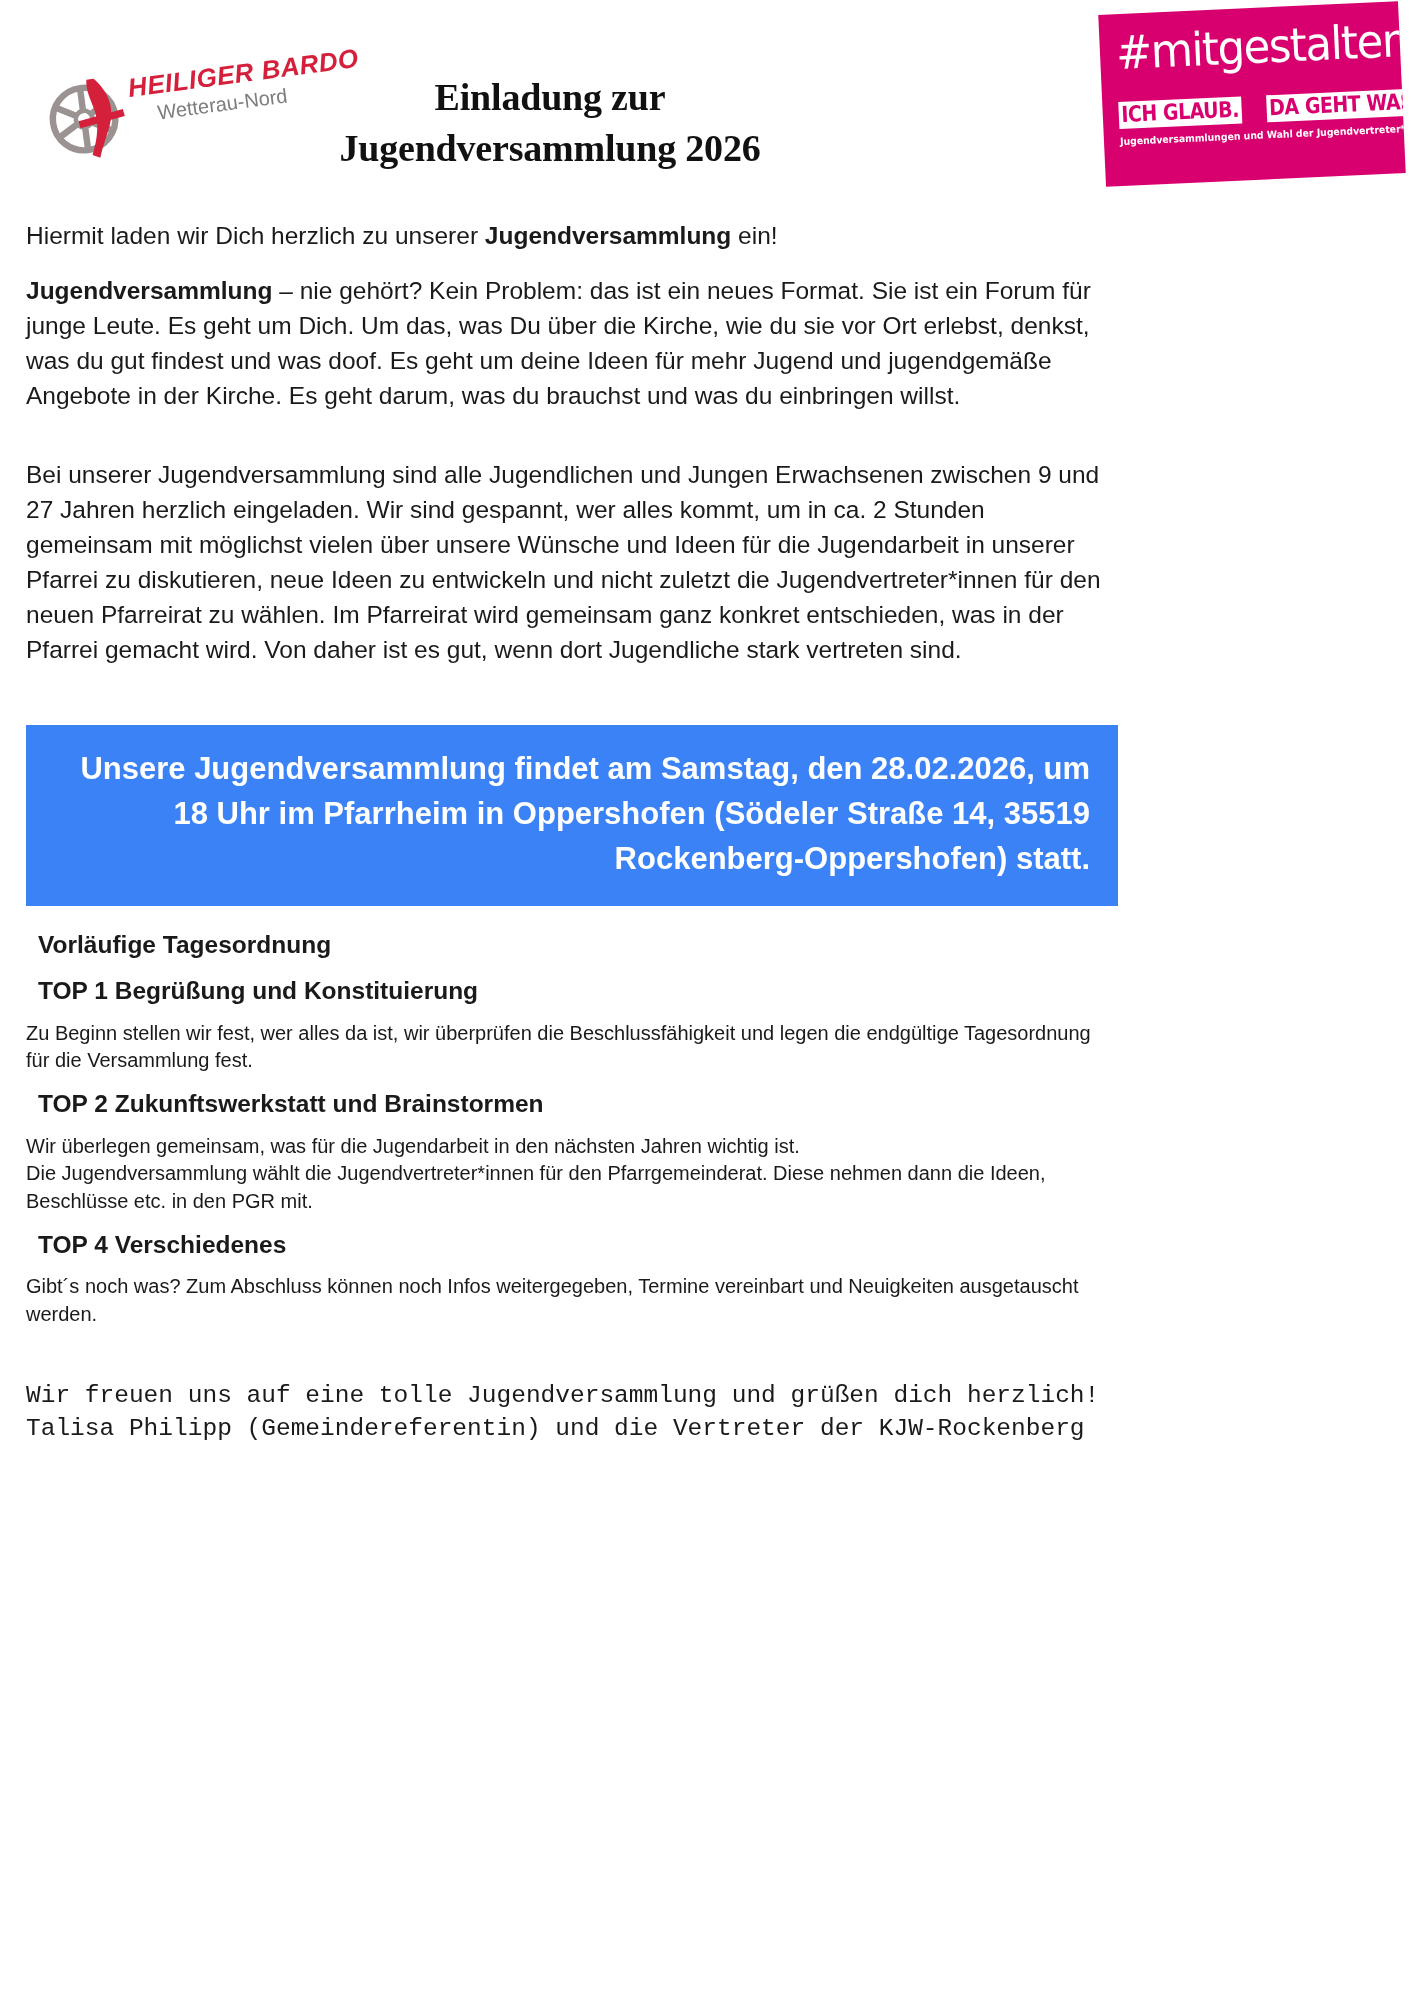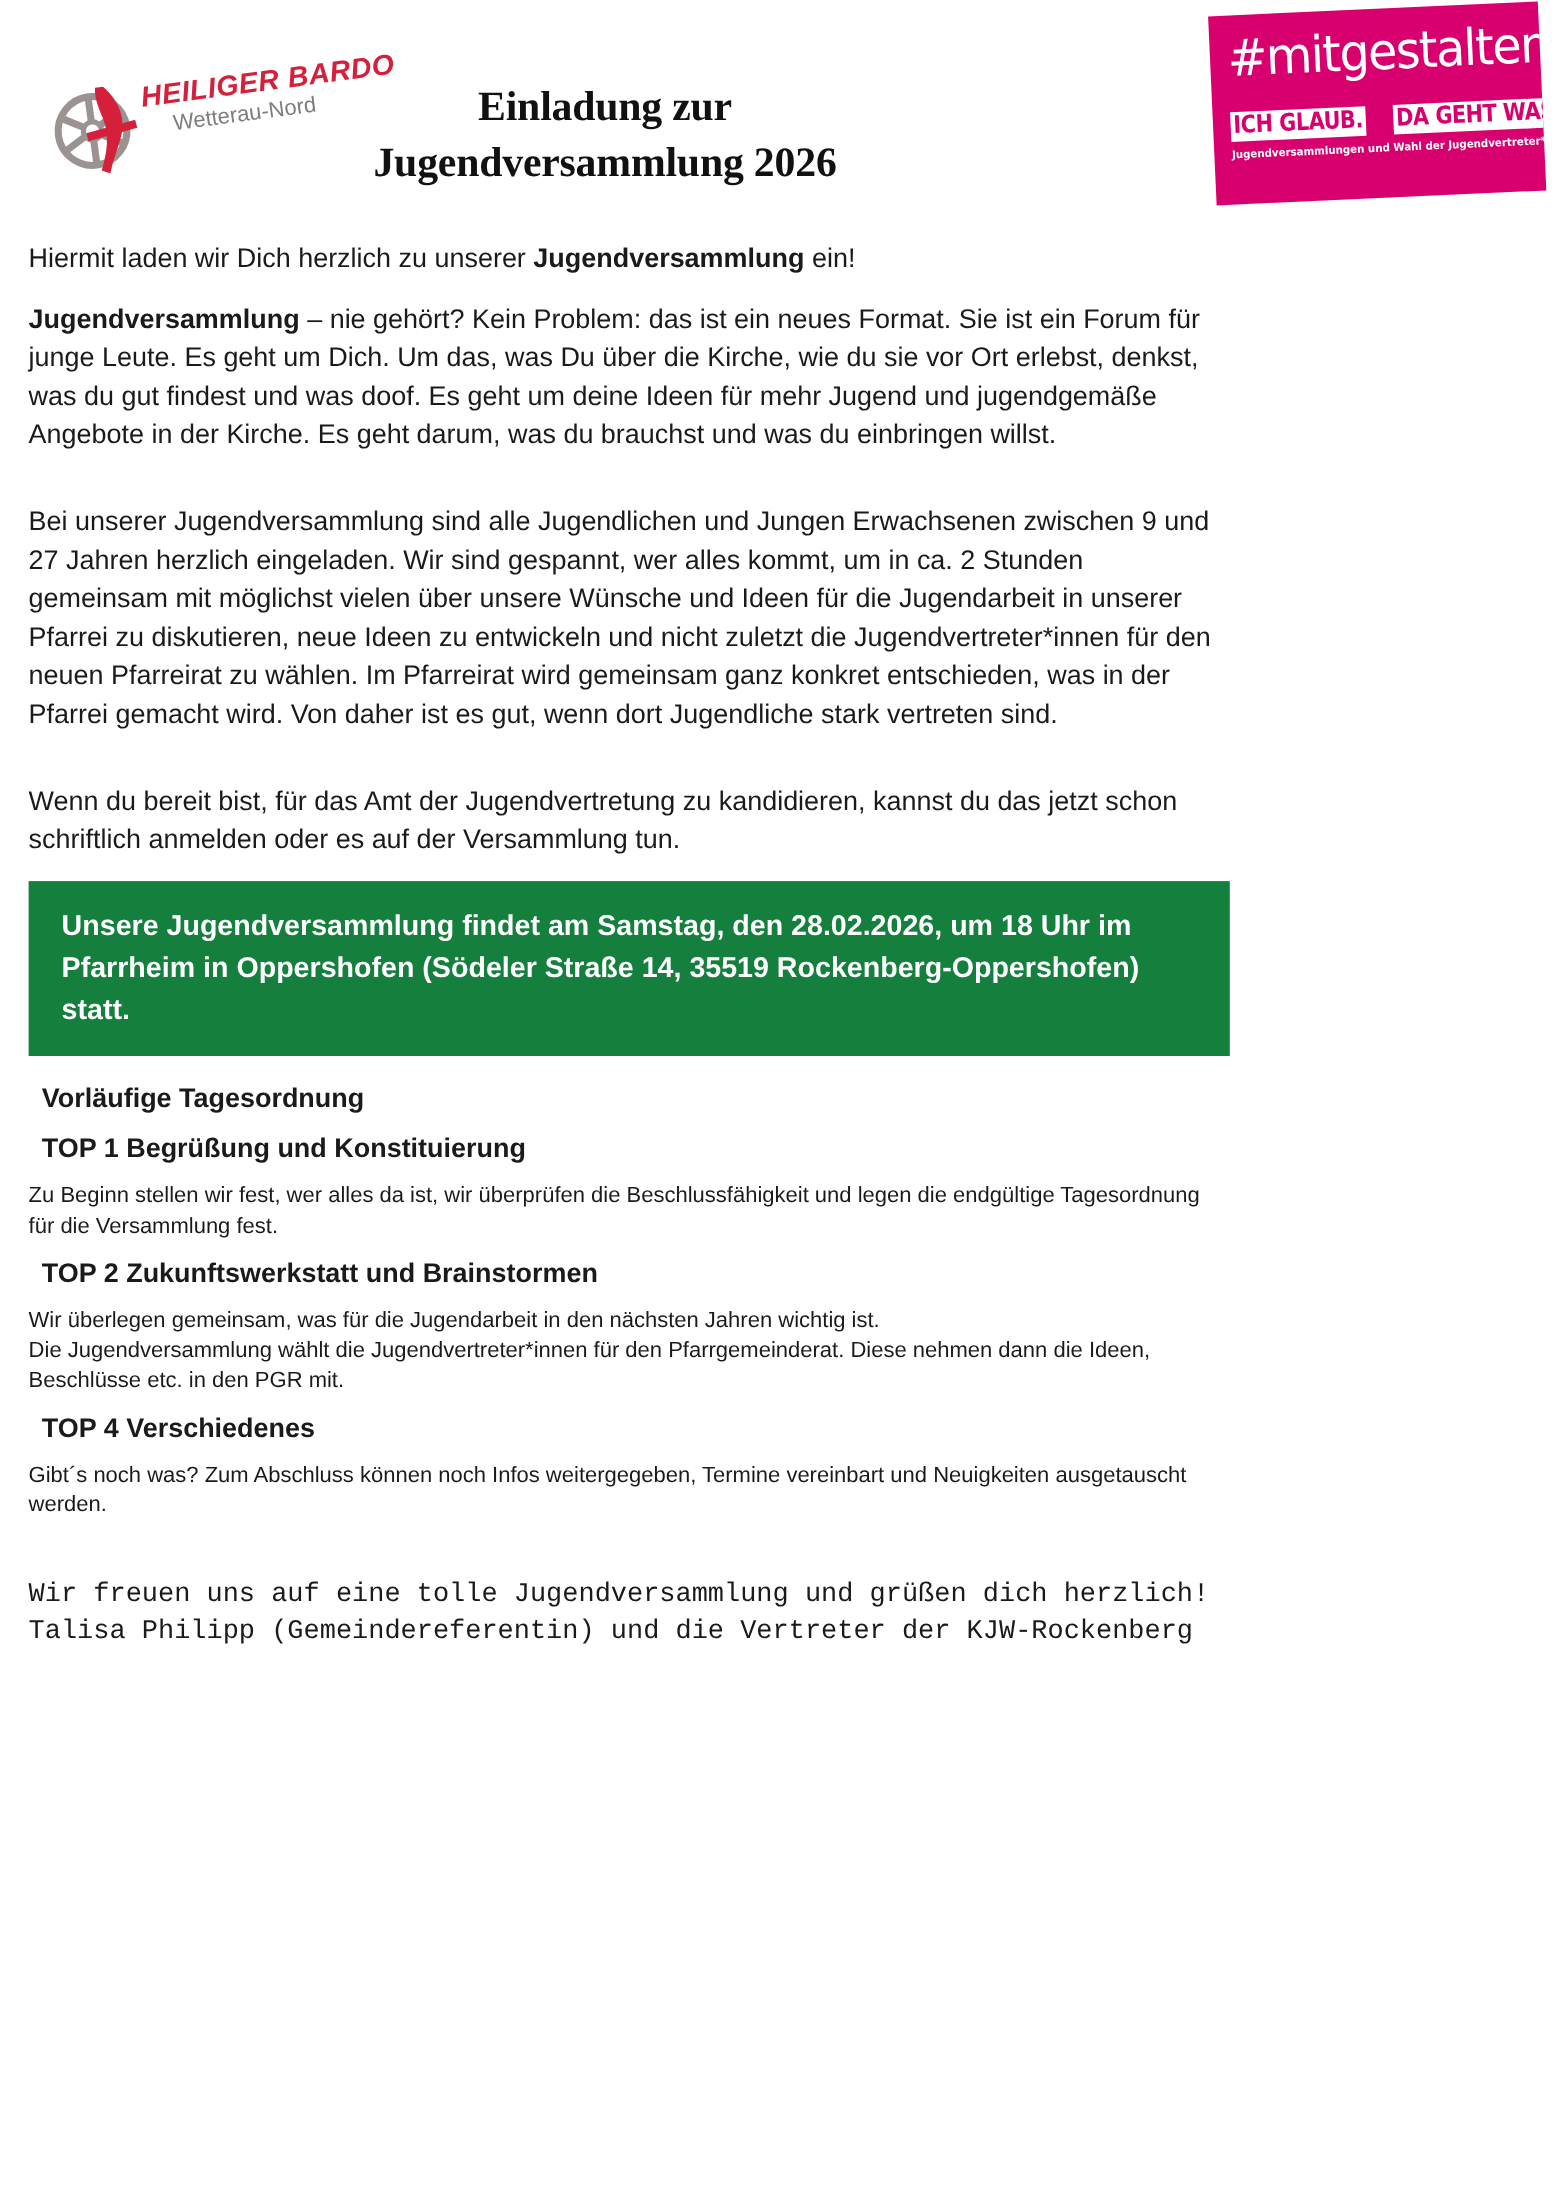--- a/index.html
+++ b/index.html
@@ -157,28 +157,29 @@
     font-size: 24.5px;
     line-height: 1.43;
     color: #1a1a1a;
     font-family: Liberation Sans, sans-serif;
   }
   .spacer-line { height: 24px; }
   .bold { font-weight: bold; }
 
   
   .callout {
-    background: #15803d;
+    background: #3b82f6;
     color: #ffffff;
     font-weight: bold;
-    font-size: 26px;
+    font-size: 31px;
     line-height: 1.45;
     padding: 22px 28px 24px 30px;
     margin: 14px 0 22px 0;
     box-sizing: border-box;
+    text-align: right;
   }
 
   
   .agenda { margin-top: 4px; }
   .agenda h3 {
     margin: 12px;
     font-size: 24.5px;
     line-height: 1.38;
     font-weight: bold;
     color: #1a1a1a;
@@ -251,21 +252,20 @@
     <p class="para">
       <span class="bold">Jugendversammlung</span><span> – nie gehört? Kein Problem: das ist ein neues Format. Sie ist ein Forum für junge Leute. Es geht um Dich. Um das, was Du über die Kirche, wie du sie vor Ort erlebst, denkst, was du gut findest und was doof. Es geht um deine Ideen für mehr Jugend und jugendgemäße Angebote in der Kirche. Es geht darum, was du brauchst und was du einbringen willst.</span>
     </p>
 
     <div class="spacer-line"></div>
 
     <p class="para">Bei unserer Jugendversammlung sind alle Jugendlichen und Jungen Erwachsenen zwischen 9 und 27 Jahren herzlich eingeladen. Wir sind gespannt, wer alles kommt, um in ca. 2 Stunden gemeinsam mit möglichst vielen über unsere Wünsche und Ideen für die Jugendarbeit in unserer Pfarrei zu diskutieren, neue Ideen zu entwickeln und nicht zuletzt die Jugendvertreter*innen für den neuen Pfarreirat zu wählen. Im Pfarreirat wird gemeinsam ganz konkret entschieden, was in der Pfarrei gemacht wird. Von daher ist es gut, wenn dort Jugendliche stark vertreten sind.</p>
 
     <div class="spacer-line"></div>
 
-    <p class="para">Wenn du bereit bist, für das Amt der Jugendvertretung zu kandidieren, kannst du das jetzt schon schriftlich anmelden oder es auf der Versammlung tun.</p>
 
     <div class="callout">Unsere Jugendversammlung findet am Samstag, den 28.02.2026, um 18 Uhr im Pfarrheim in Oppershofen (Södeler Straße 14, 35519 Rockenberg-Oppershofen) statt.</div>
 
     <div class="agenda">
       <h3>Vorläufige Tagesordnung</h3>
 
       <h3>TOP 1 Begrüßung und Konstituierung</h3>
       <p>Zu Beginn stellen wir fest, wer alles da ist, wir überprüfen die Beschlussfähigkeit und legen die endgültige Tagesordnung für die Versammlung fest.</p>
 
       <h3>TOP 2 Zukunftswerkstatt und Brainstormen</h3>

